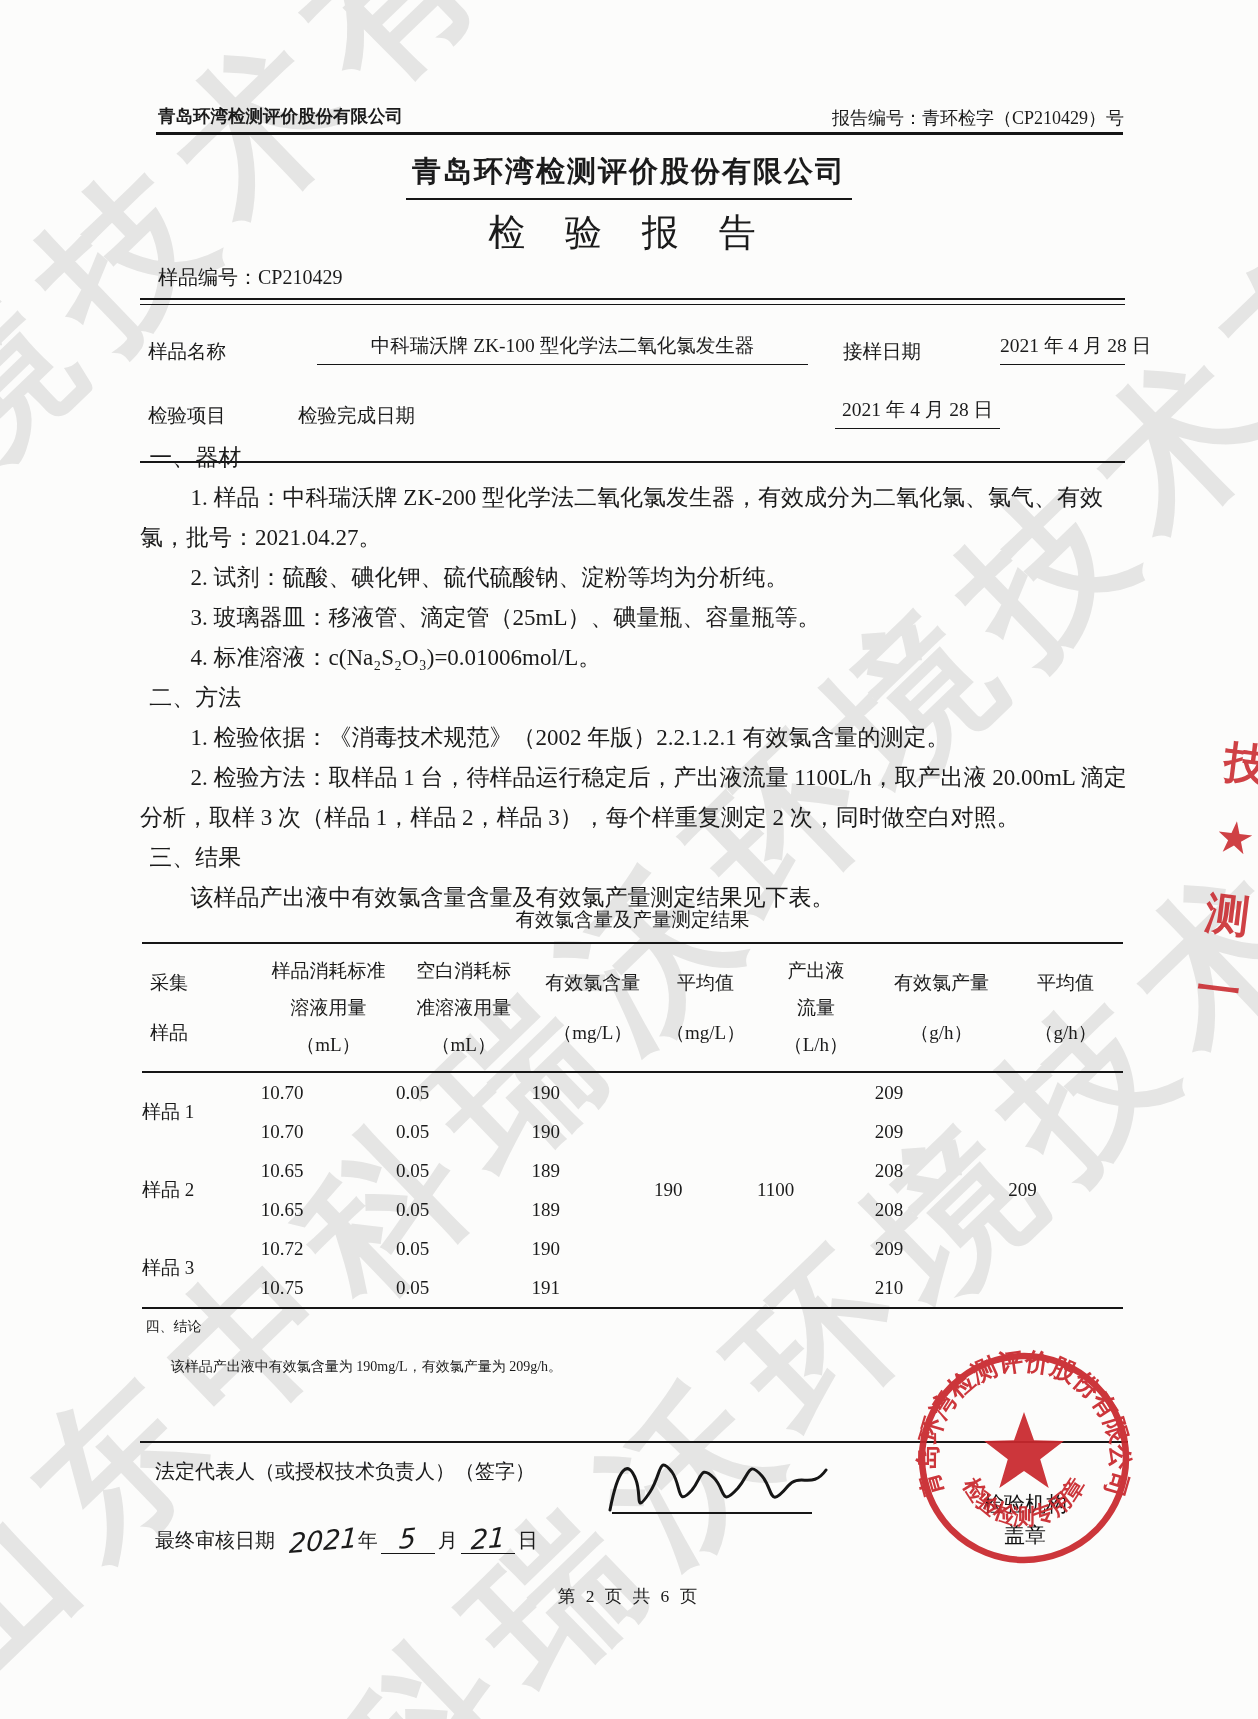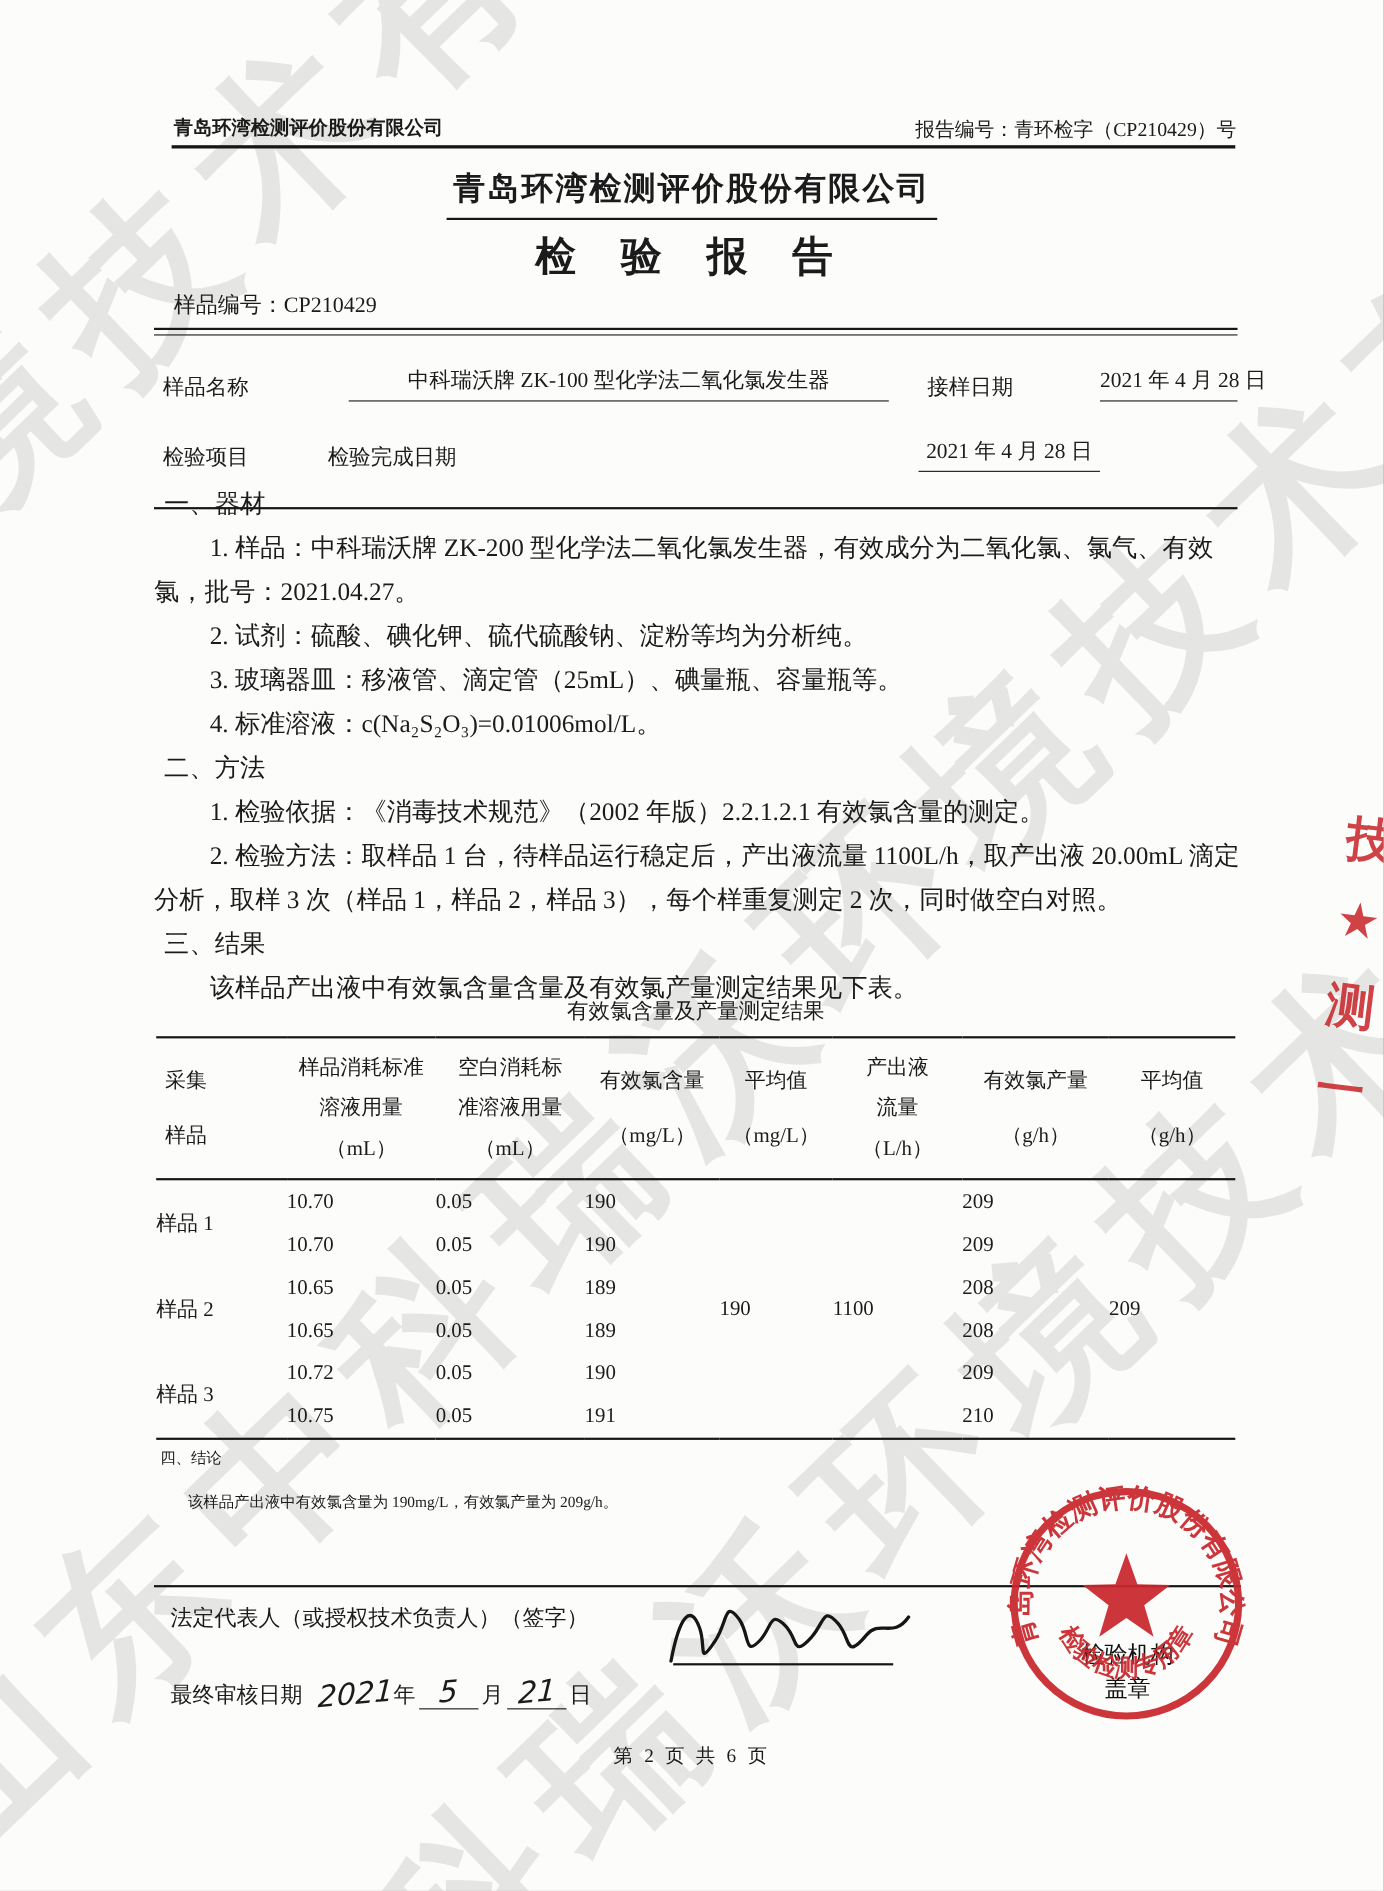--- a/index.html
+++ b/index.html
@@ -20,21 +20,21 @@
   .wm3{left:-30px;top:2060px}
   
   .hdr-left{position:absolute;left:158px;top:104px;font-size:17.5px;font-weight:bold;
     font-family:"DejaVu Sans","Liberation Sans",sans-serif;z-index:1}
   .hdr-right{position:absolute;right:134px;top:106px;font-size:18px;z-index:1}
   .hdr-rule{position:absolute;left:156px;top:132px;width:967px;height:2.5px;background:#161616;z-index:1}
   .company-title{position:absolute;left:0;right:0;top:152px;text-align:center;z-index:1}
   .company-title span{display:inline-block;font-size:29px;font-weight:bold;letter-spacing:2px;
     font-family:"DejaVu Sans","Liberation Sans",sans-serif;border-bottom:2.5px solid #161616;padding:0 6px 6px}
   .report-title{position:absolute;left:0;right:0;top:208px;text-align:center;font-size:37px;
-    font-weight:bold;letter-spacing:14px;font-family:"DejaVu Sans","Liberation Sans",sans-serif;z-index:1}
+    font-weight:normal;letter-spacing:14px;font-family:"DejaVu Sans","Liberation Sans",sans-serif;z-index:1}
   .sample-no{position:absolute;left:158px;top:264px;font-size:20px;z-index:1}
   
   .info{position:absolute;left:140px;top:298px;width:985px;z-index:1;border-bottom:2.5px solid #161616}
   .info-top{height:4px;border-top:2px solid #161616;border-bottom:1px solid #161616}
   .info-grid{display:grid;grid-template-columns:150px 545px 165px 125px;padding:2px 0 26px}
   .info-cell{height:58px;display:flex;align-items:flex-end;font-size:19.5px}
   .info-label{padding-left:8px;padding-bottom:6px}
   .info-value{justify-content:center}
   .uline{display:block;width:90%;margin:0 auto;text-align:center;border-bottom:1.5px solid #161616;padding-bottom:5px}
   .uline.date{width:100%;white-space:nowrap}

